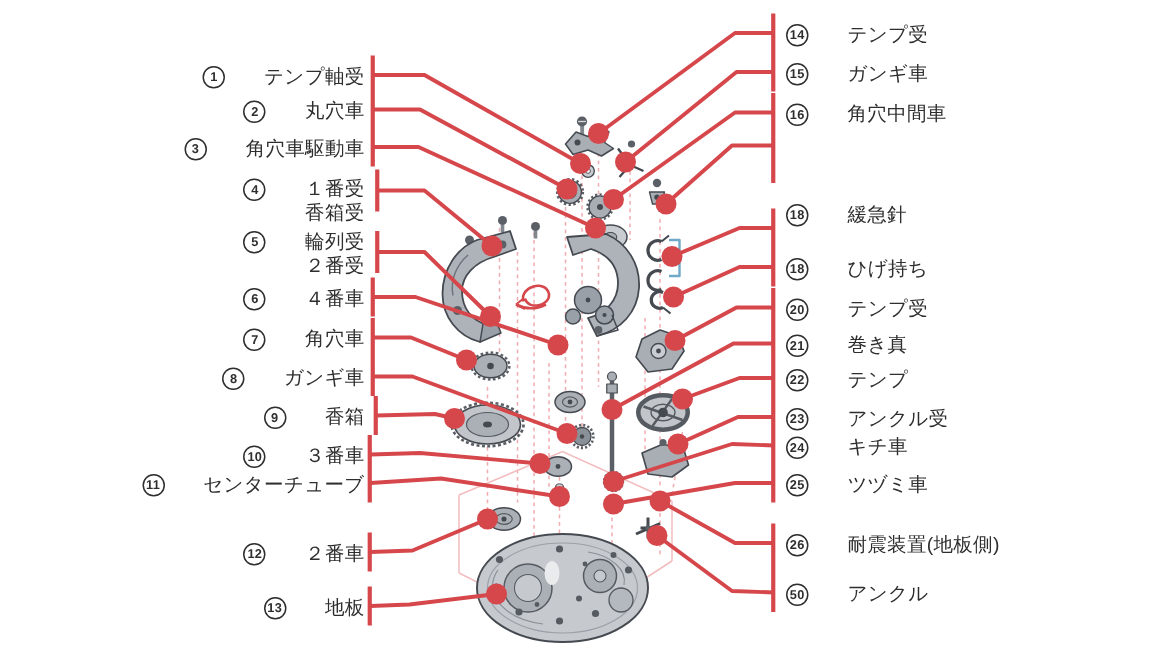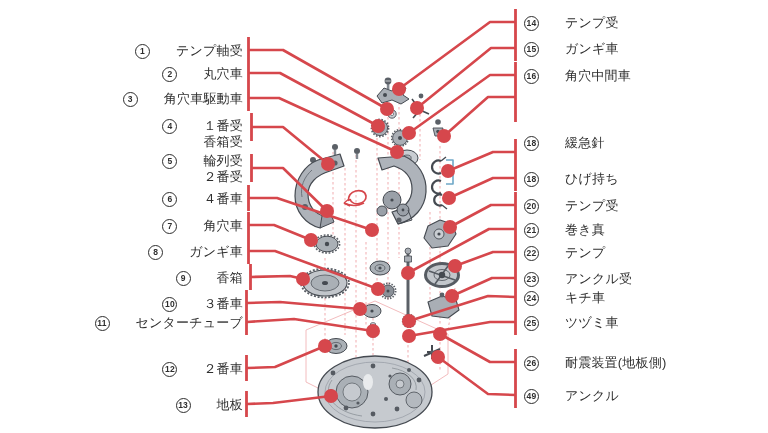--- a/index.html
+++ b/index.html
@@ -402,17 +402,17 @@
       </span></div>
   <div class="lbl right" style="top:314px"><span class="row">
         <span class="circ">25</span>
         <span>ツヅミ車</span>
       </span></div>
   <div class="lbl right" style="top:354px"><span class="row">
         <span class="circ">26</span>
         <span>耐震装置(地板側)</span>
       </span></div>
   <div class="lbl right" style="top:387px"><span class="row">
-        <span class="circ">49</span>
+        <span class="circ">50</span>
         <span>アンクル</span>
       </span></div>
 
 </div>
 
 </body></html>

